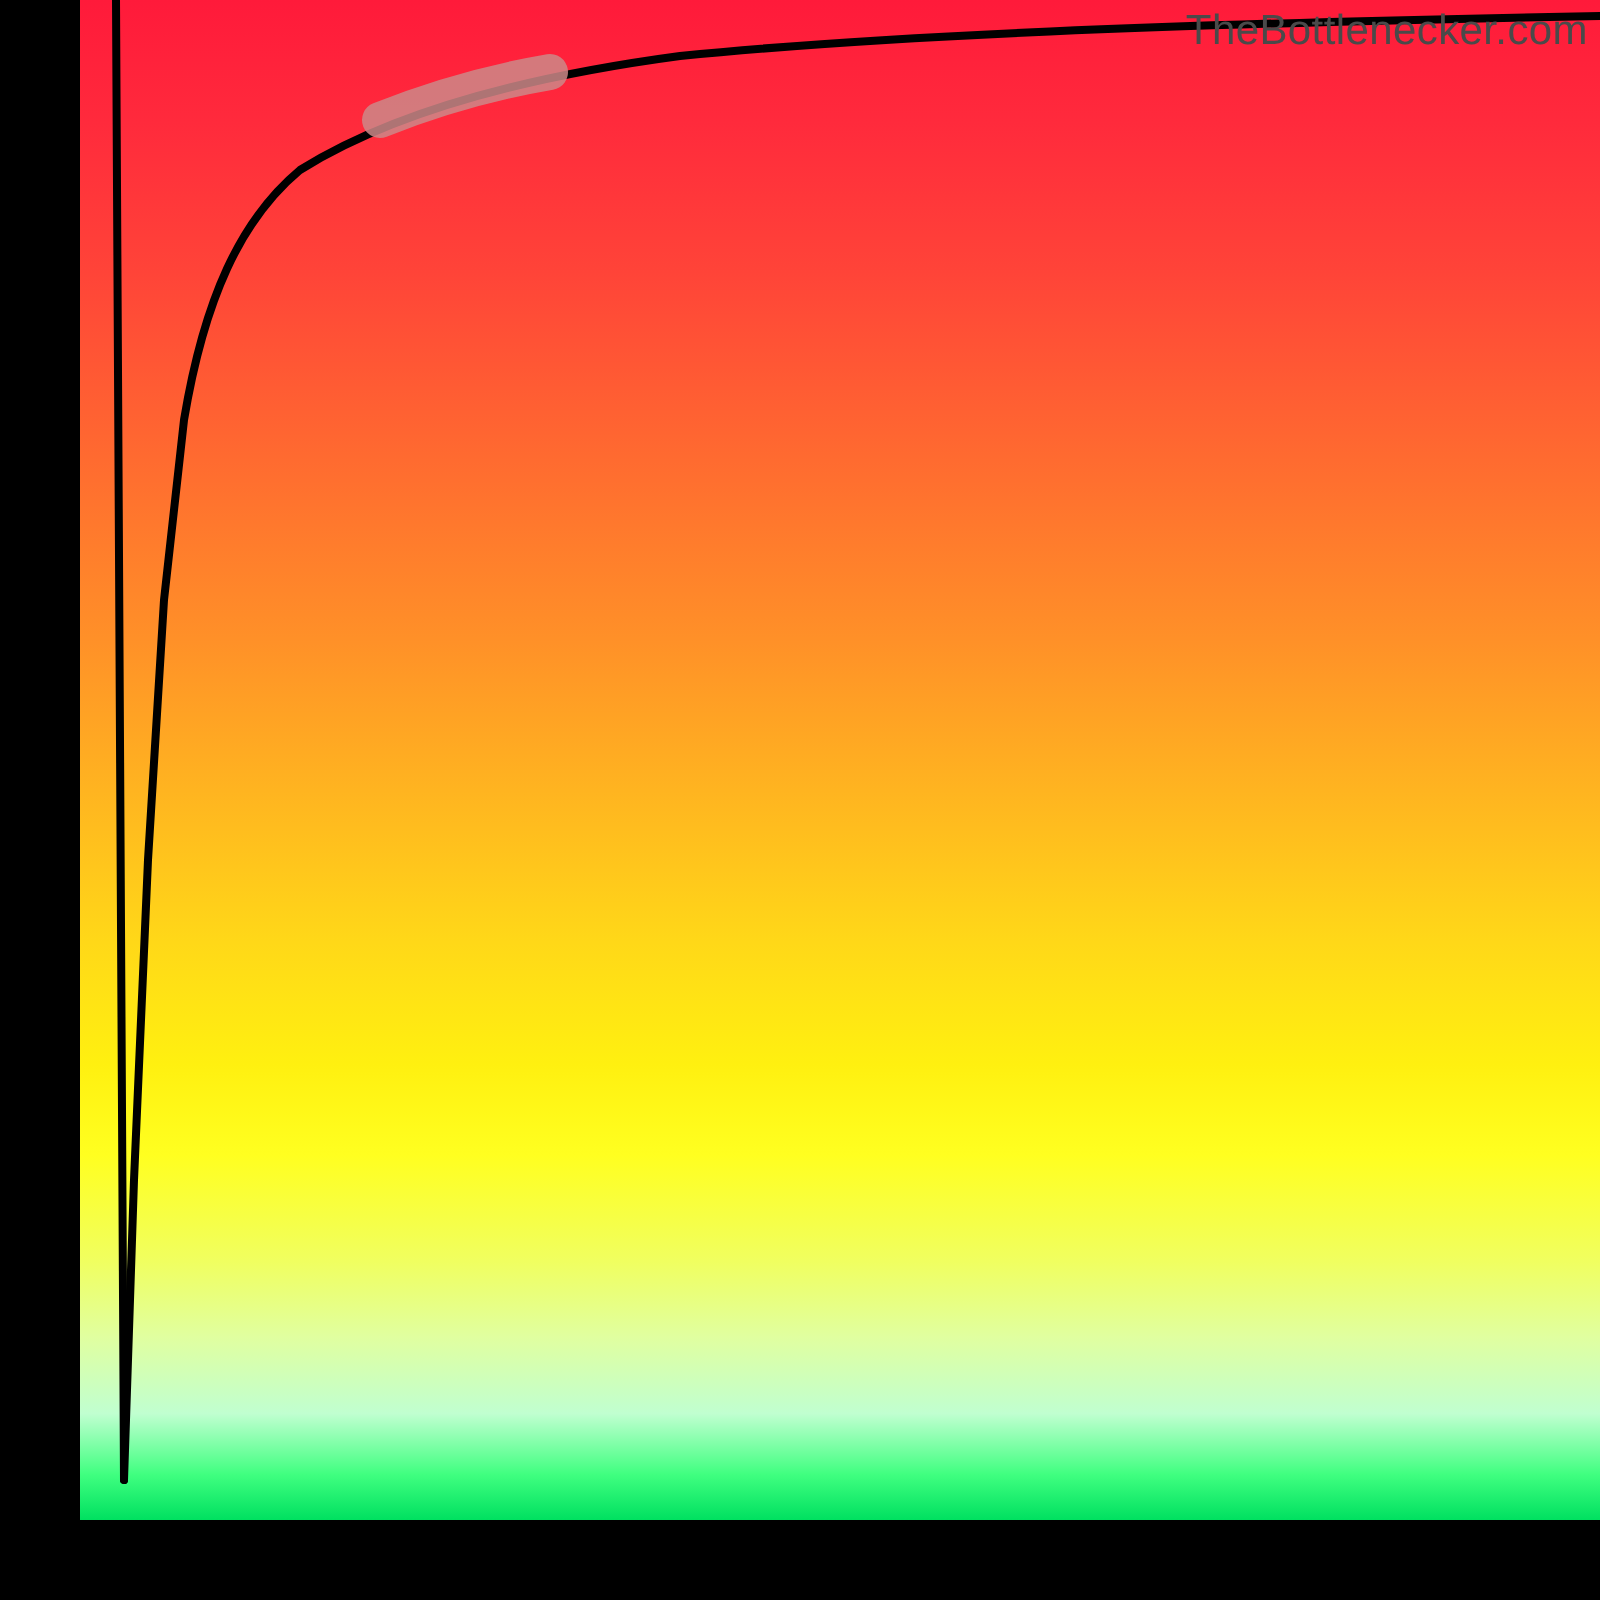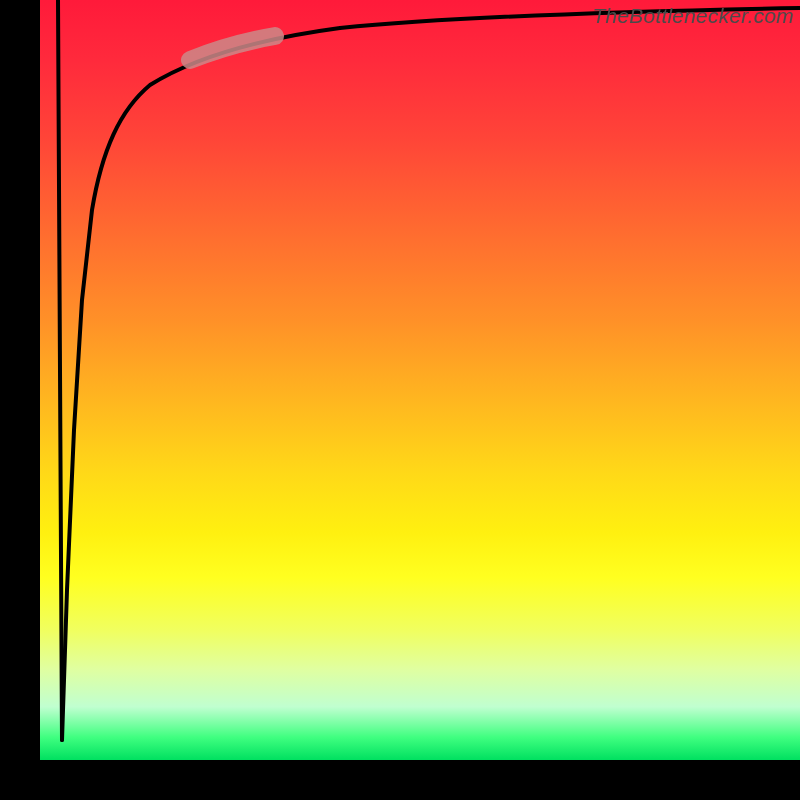--- a/index.html
+++ b/index.html
@@ -11,21 +11,20 @@
     overflow: hidden;
     font-family: Arial, Helvetica, sans-serif;
   }
   .chart-frame {
     position: absolute;
     left: 40px;
     top: 0px;
     width: 760px;
     height: 760px;
     background: #f97316;
-    font-style: italic;
   }
   .plot-area {
     position: absolute;
     left: 0;
     top: 0;
     width: 760px;
     height: 760px;
     background: linear-gradient(to bottom,
       #ff1a3a 0%,
       #ff2a3c 8%,

